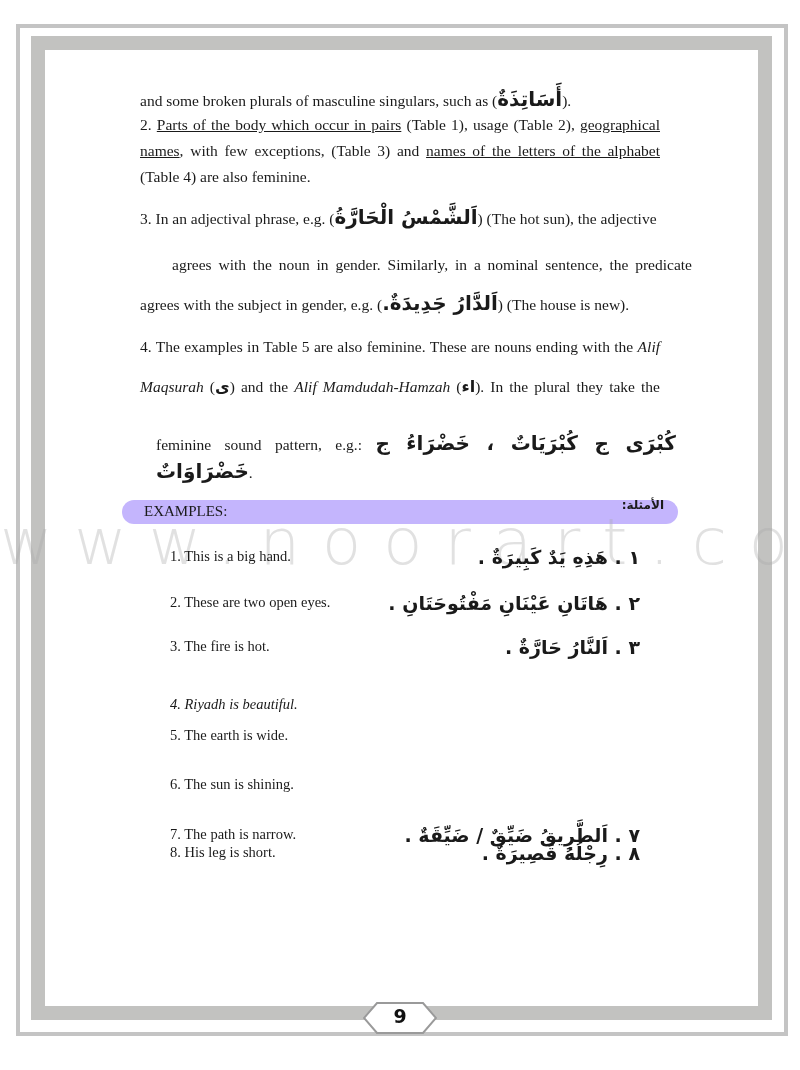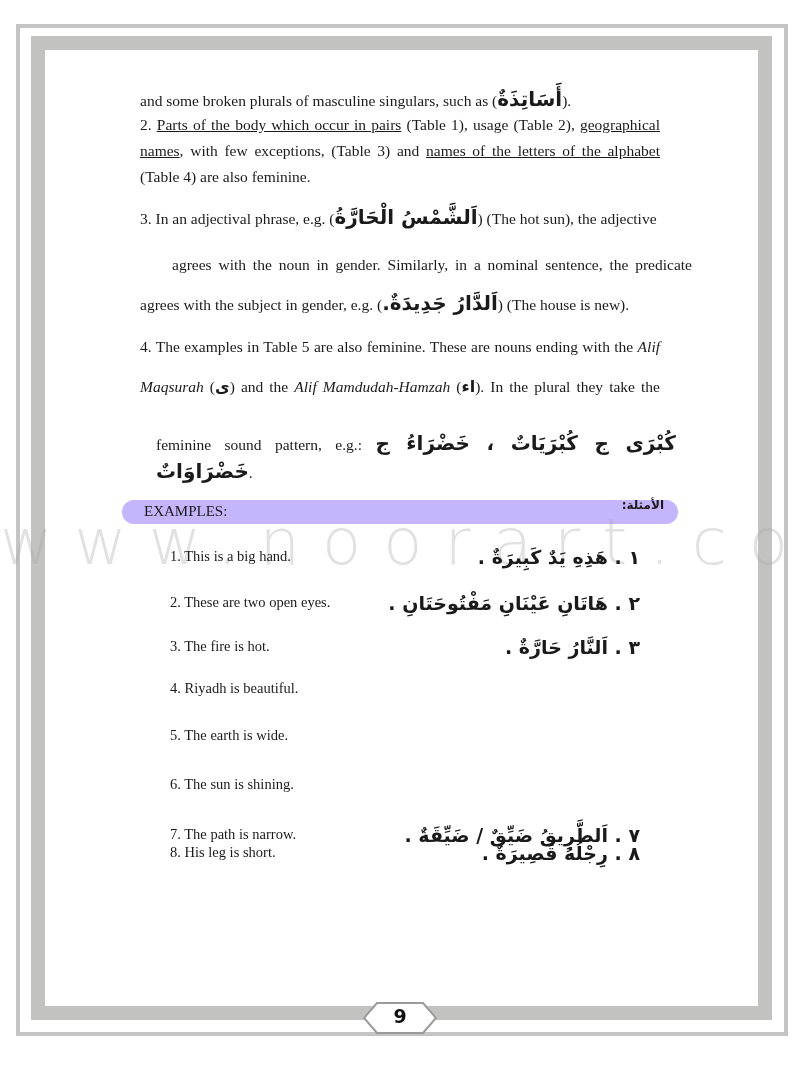--- a/index.html
+++ b/index.html
@@ -87,21 +87,21 @@
   <span class="example-ar">١ . هَذِهِ يَدٌ كَبِيرَةٌ .</span>
 </div>
 <div class="example-row" style="top:594px;">
   <span class="example-en">2. These are two open eyes.</span>
   <span class="example-ar">٢ . هَاتَانِ عَيْنَانِ مَفْتُوحَتَانِ .</span>
 </div>
 <div class="example-row" style="top:638px;">
   <span class="example-en">3. The fire is hot.</span>
   <span class="example-ar">٣ . اَلنَّارُ حَارَّةٌ .</span>
 </div>
-<div class="example-row" style="top:680px;">
+<div class="example-row" style="top:696px;font-style:italic;">
   <span class="example-en">4. Riyadh is beautiful.</span>
 </div>
 <div class="example-row" style="top:727px;">
   <span class="example-en">5. The earth is wide.</span>
 </div>
 <div class="example-row" style="top:776px;">
   <span class="example-en">6. The sun is shining.</span>
 </div>
 <div class="example-row" style="top:826px;">
   <span class="example-en">7. The path is narrow.</span>

